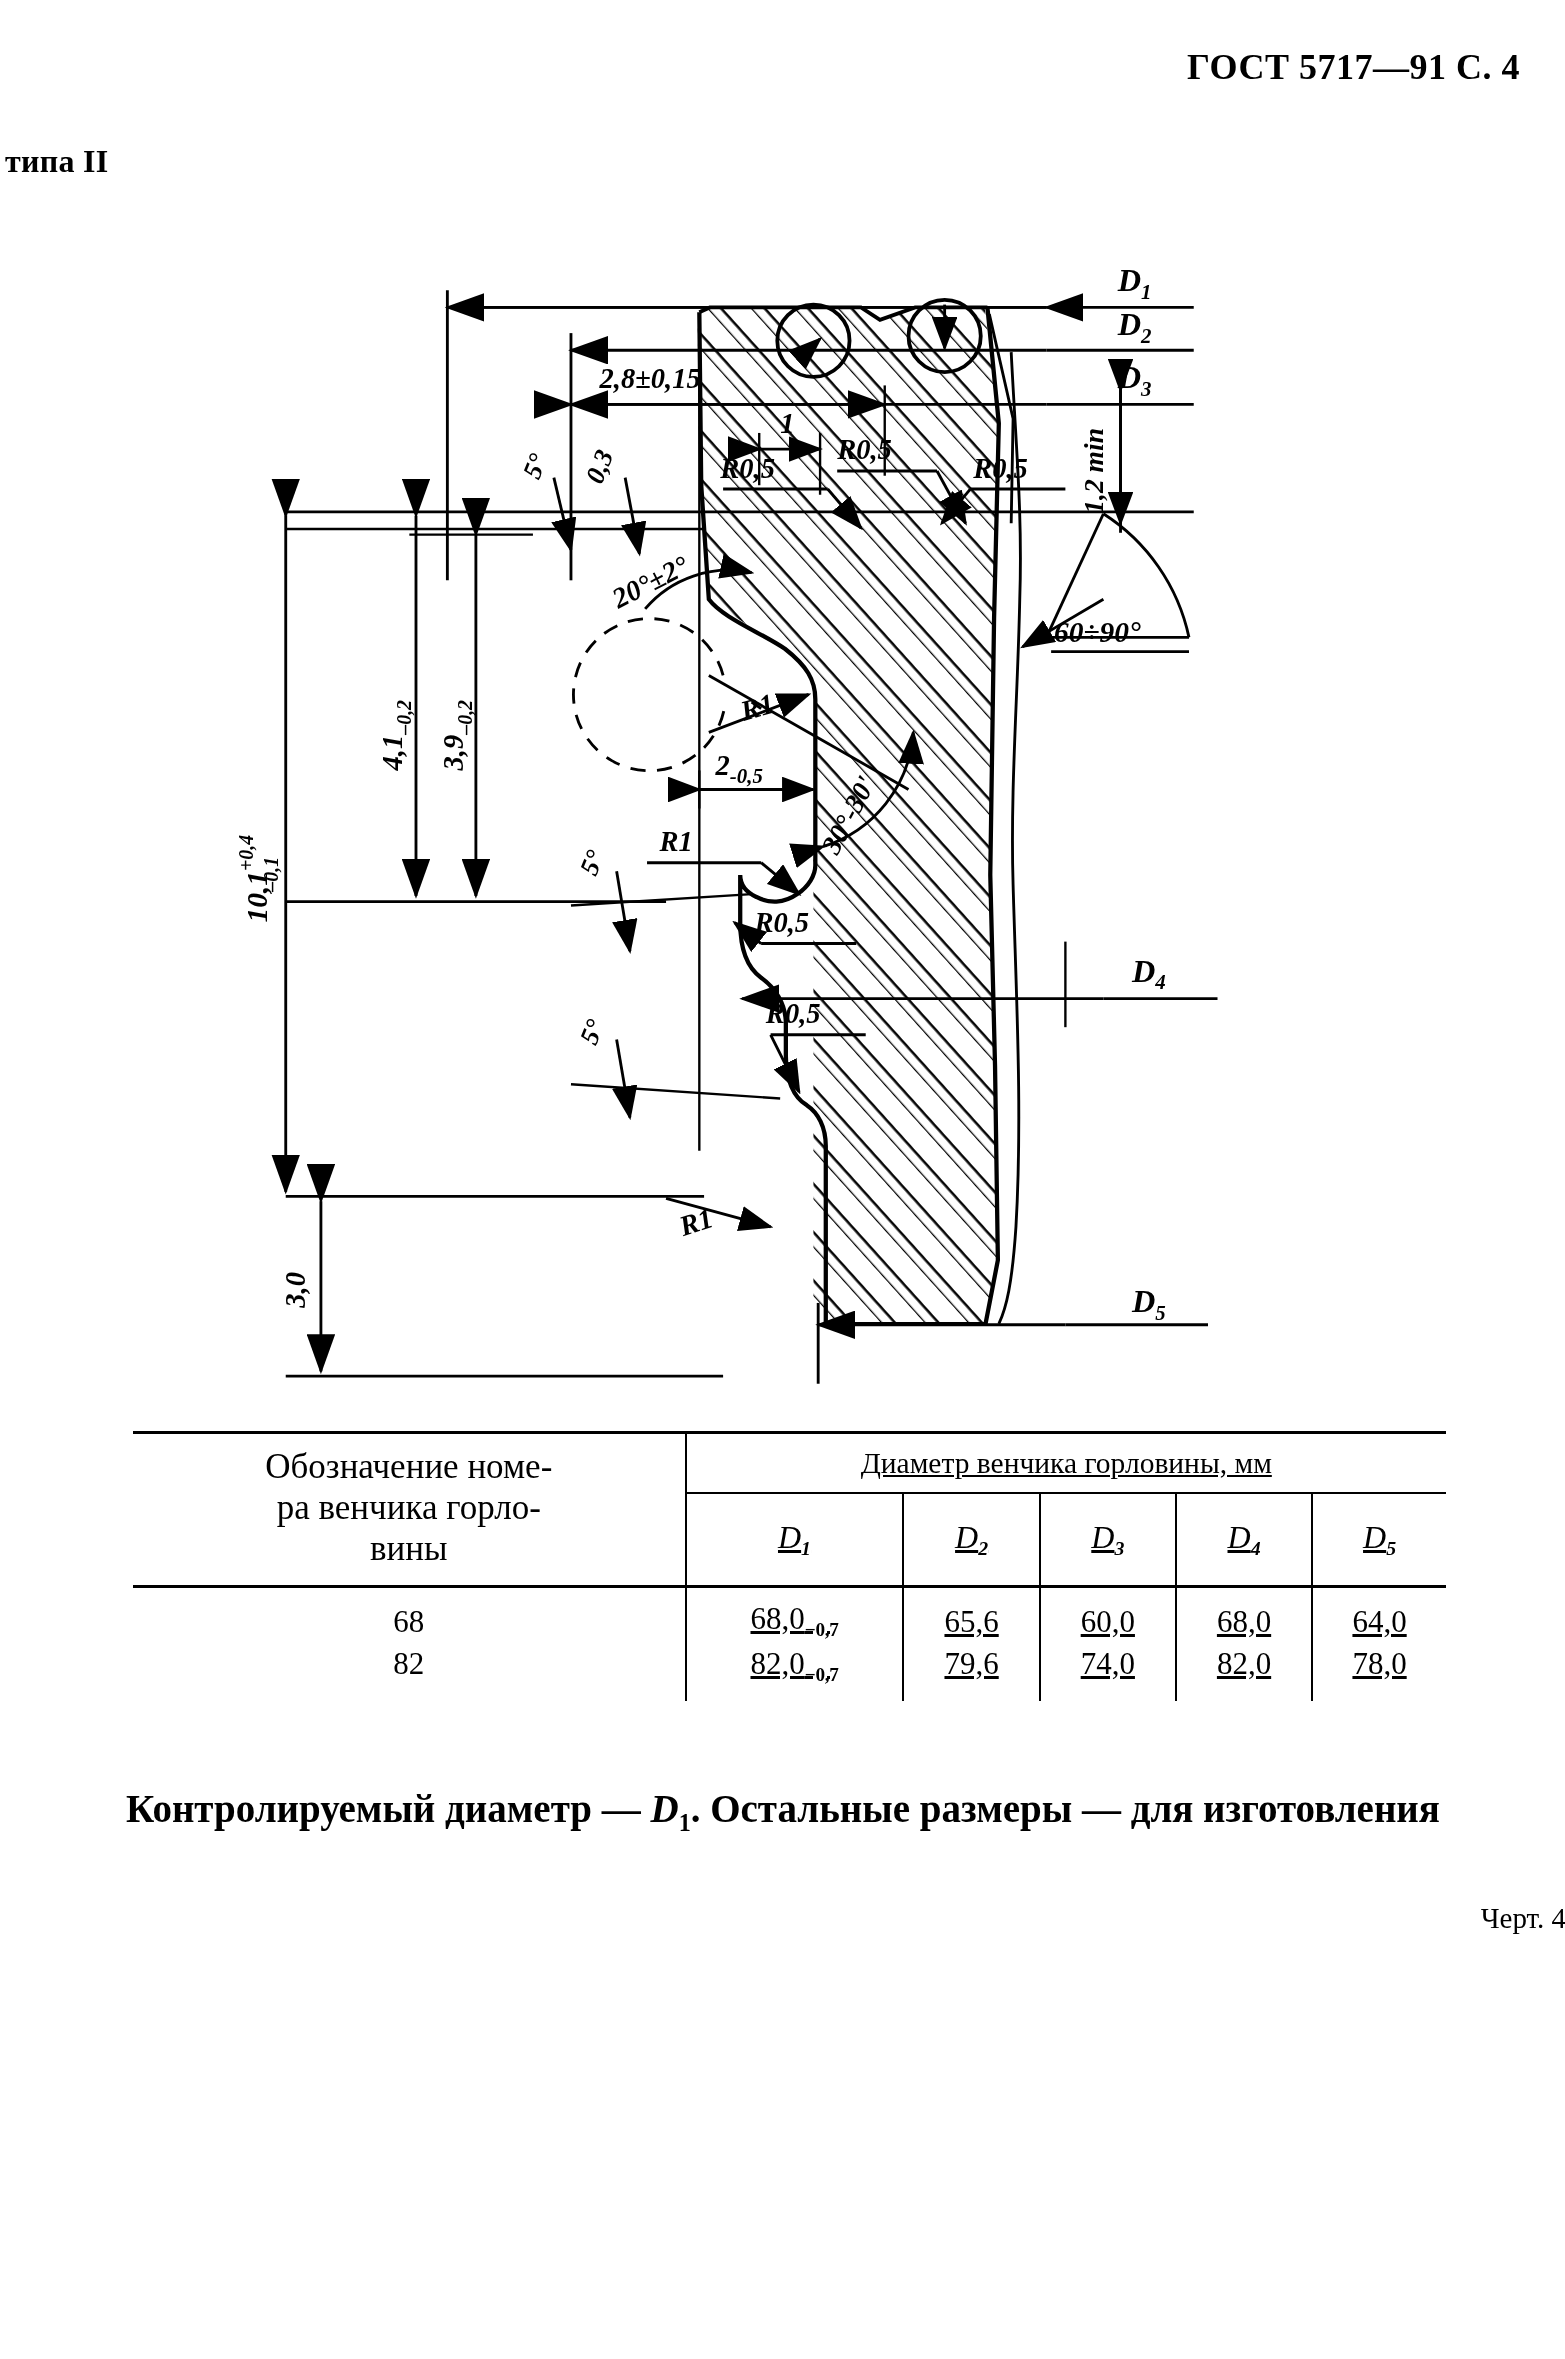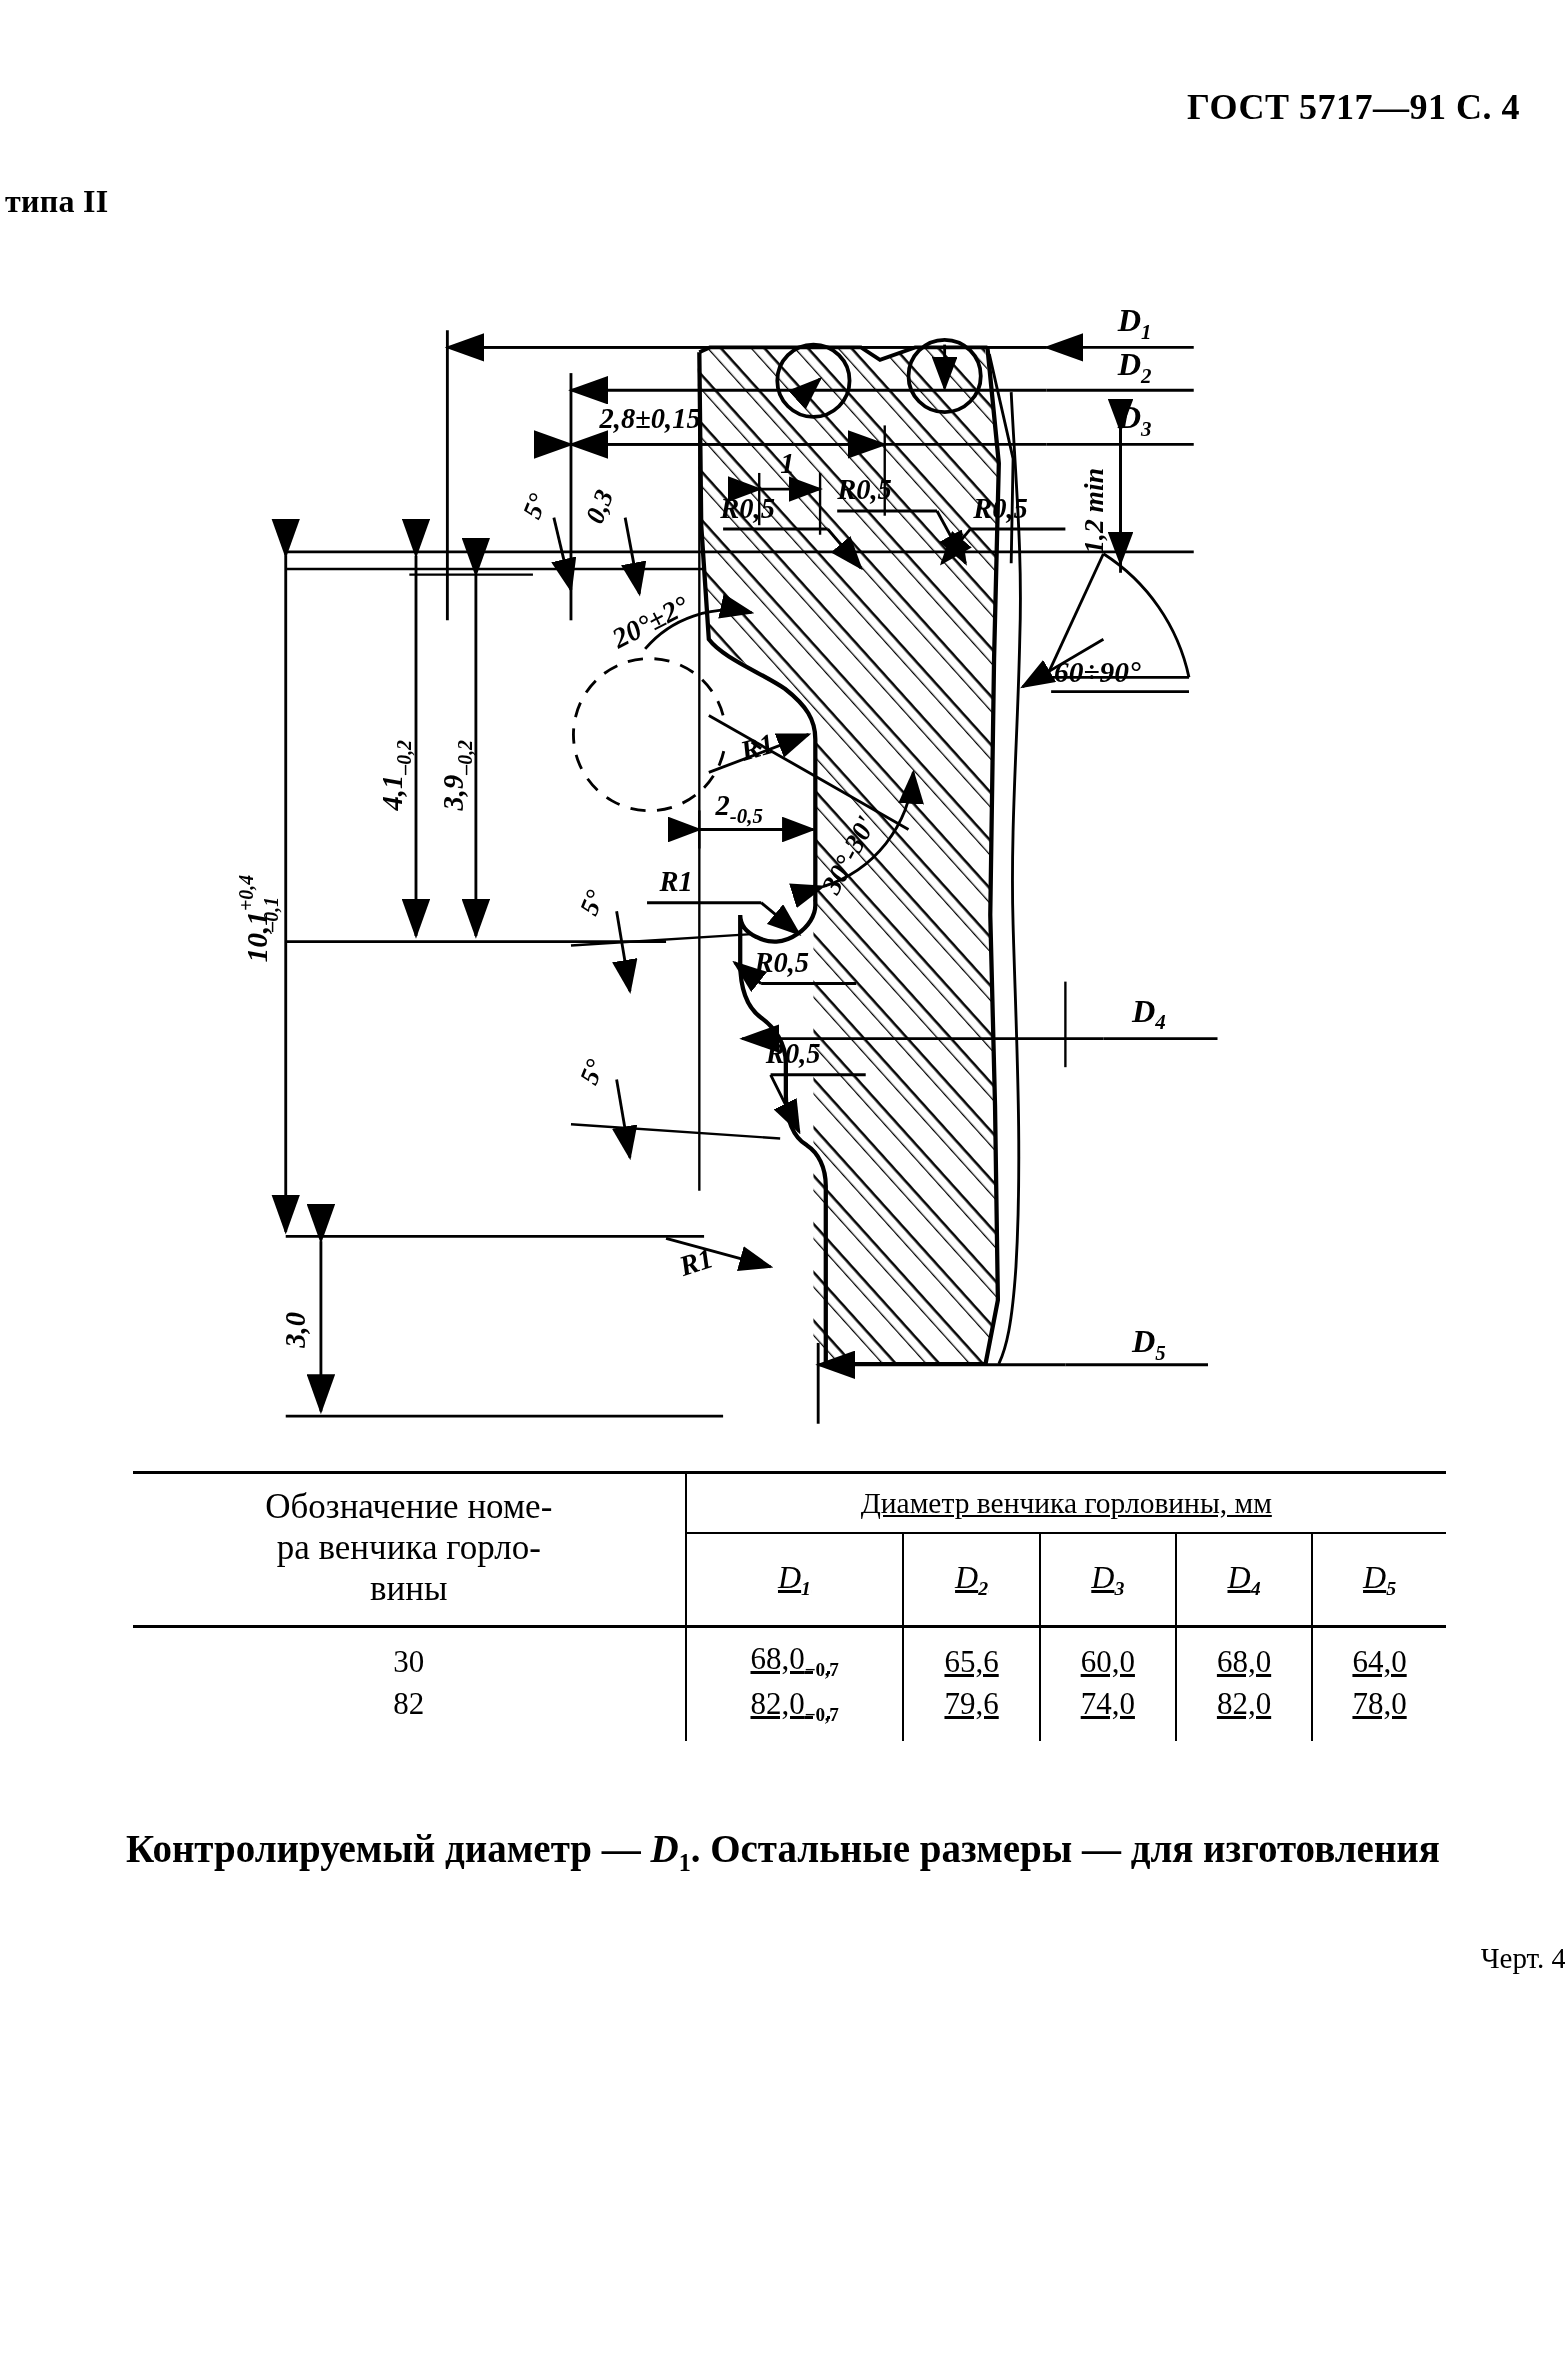--- a/index.html
+++ b/index.html
@@ -11,21 +11,20 @@
     width: 1566px;
     height: 2360px;
     position: relative;
     font-family: "Liberation Serif", "DejaVu Serif", serif;
     color: #000000;
     overflow: hidden;
   }
   .page {
     position: absolute;
     inset: 0;
-    margin-top: 40px;
   }
 
   
   .doc-header {
     position: absolute;
     top: 46px;
     right: 46px;
     font-size: 36px;
     font-weight: bold;
     letter-spacing: 0.5px;
@@ -361,21 +360,21 @@
         </td>
         <td class="dim-head vline-l">
           <span>D</span><sub>4</sub>
         </td>
         <td class="dim-head vline-l">
           <span>D</span><sub>5</sub>
         </td>
       </tr>
       <tr>
         <td class="body-cell rule-top">
-          <div>30</div>
+          <div>68</div>
           <div>82</div>
         </td>
         <td class="body-cell rule-top vline-l">
           <div>
             <span>68,0</span><span class="tol">−0,7</span>
           </div>
           <div>
             <span>82,0</span><span class="tol">−0,7</span>
           </div>
         </td>

